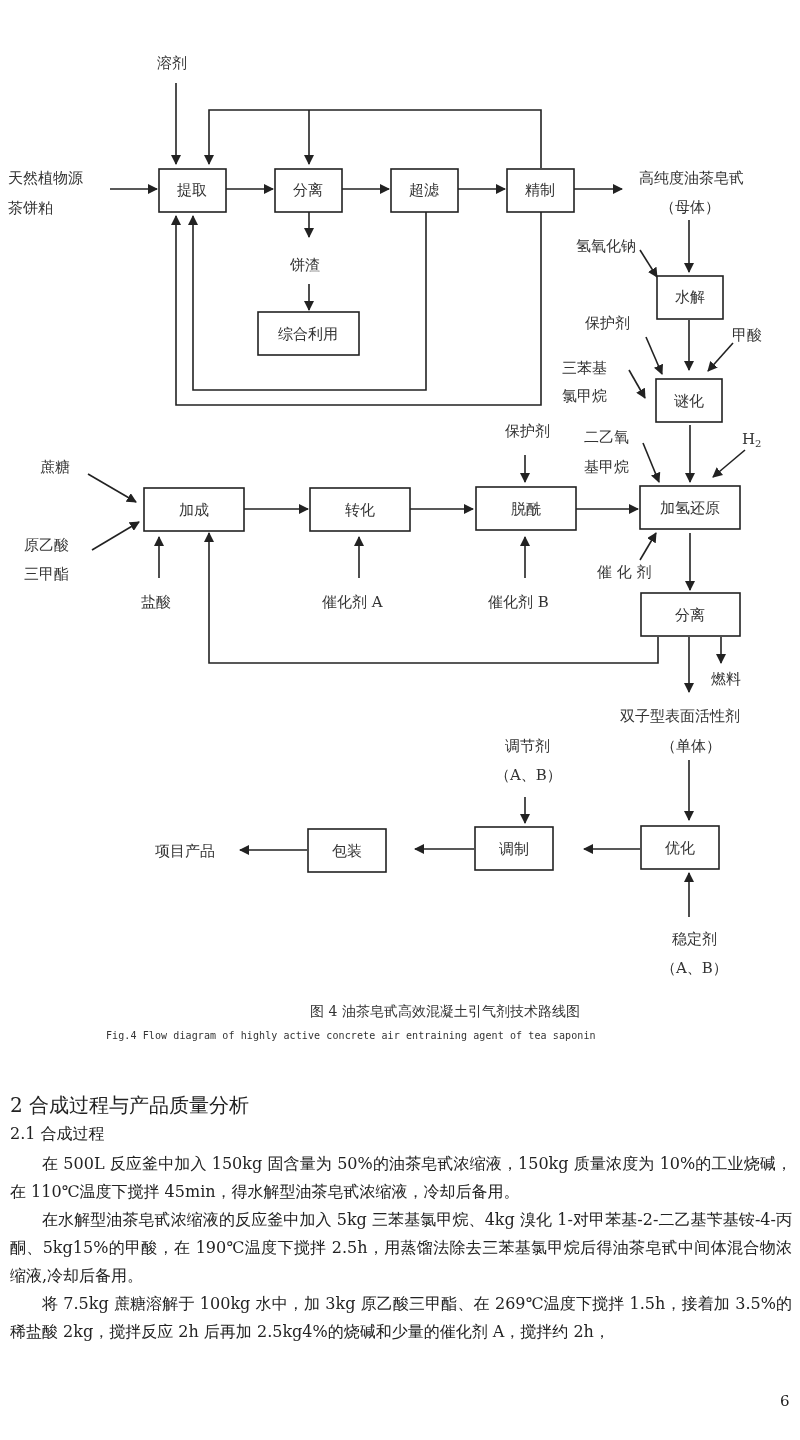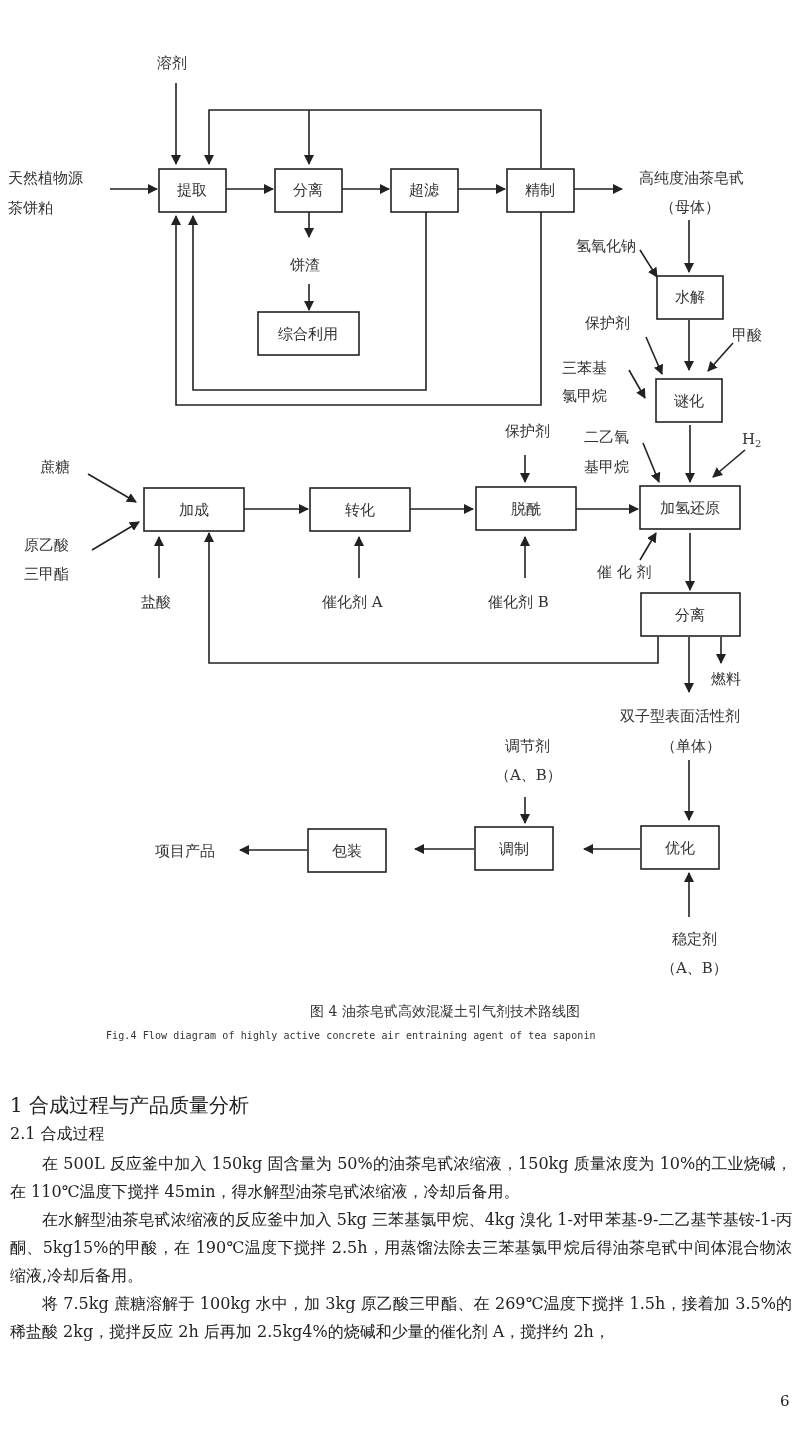--- a/index.html
+++ b/index.html
@@ -205,19 +205,19 @@
   <text x="505" y="751">调节剂</text>
   <text x="495" y="780">（A、B）</text>
   <text x="672" y="944">稳定剂</text>
   <text x="661" y="973">（A、B）</text>
   <text x="155" y="856">项目产品</text>
 </svg>
 
 <div class="caption-cn">图 4 油茶皂甙高效混凝土引气剂技术路线图</div>
 <div class="caption-en">Fig.4 Flow diagram of highly active concrete air entraining agent of tea saponin</div>
 
-<div class="section-title">1 合成过程与产品质量分析</div>
+<div class="section-title">2 合成过程与产品质量分析</div>
 <div class="subsection-title">2.1 合成过程</div>
 <div class="para p1">在 500L 反应釜中加入 150kg 固含量为 50%的油茶皂甙浓缩液，150kg 质量浓度为 10%的工业烧碱，在 110℃温度下搅拌 45min，得水解型油茶皂甙浓缩液，冷却后备用。</div>
-<div class="para p2">在水解型油茶皂甙浓缩液的反应釜中加入 5kg 三苯基氯甲烷、4kg 溴化 1-对甲苯基-9-二乙基苄基铵-1-丙酮、5kg15%的甲酸，在 190℃温度下搅拌 2.5h，用蒸馏法除去三苯基氯甲烷后得油茶皂甙中间体混合物浓缩液,冷却后备用。</div>
+<div class="para p2">在水解型油茶皂甙浓缩液的反应釜中加入 5kg 三苯基氯甲烷、4kg 溴化 1-对甲苯基-2-二乙基苄基铵-4-丙酮、5kg15%的甲酸，在 190℃温度下搅拌 2.5h，用蒸馏法除去三苯基氯甲烷后得油茶皂甙中间体混合物浓缩液,冷却后备用。</div>
 <div class="para p3">将 7.5kg 蔗糖溶解于 100kg 水中，加 3kg 原乙酸三甲酯、在 269℃温度下搅拌 1.5h，接着加 3.5%的稀盐酸 2kg，搅拌反应 2h 后再加 2.5kg4%的烧碱和少量的催化剂 A，搅拌约 2h，</div>
 
 <div class="page-num">6</div>
 
 </body></html>

